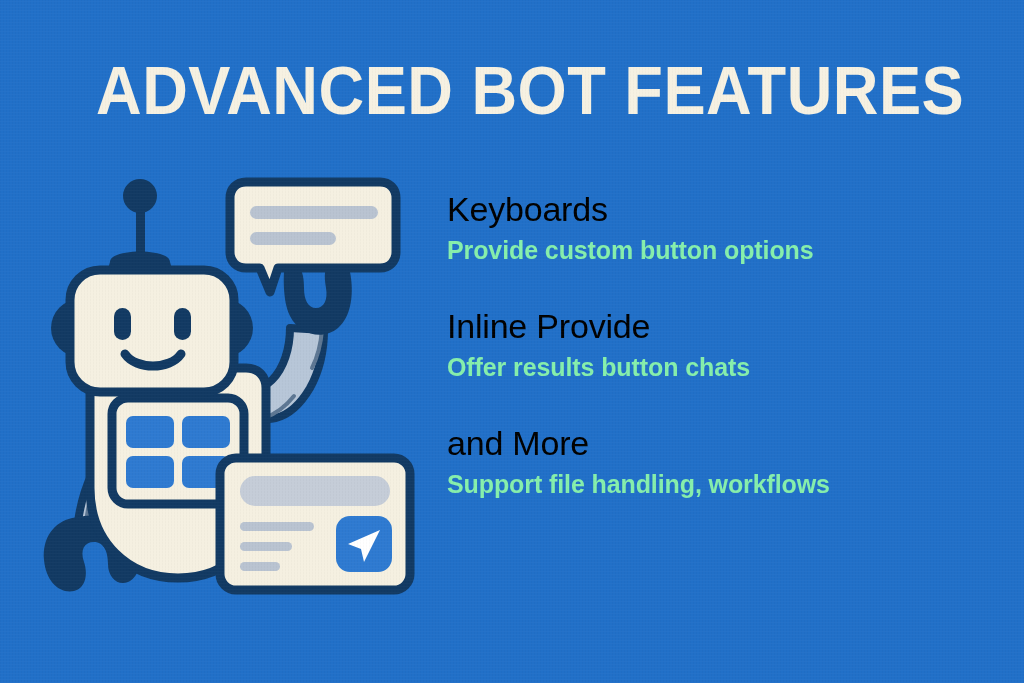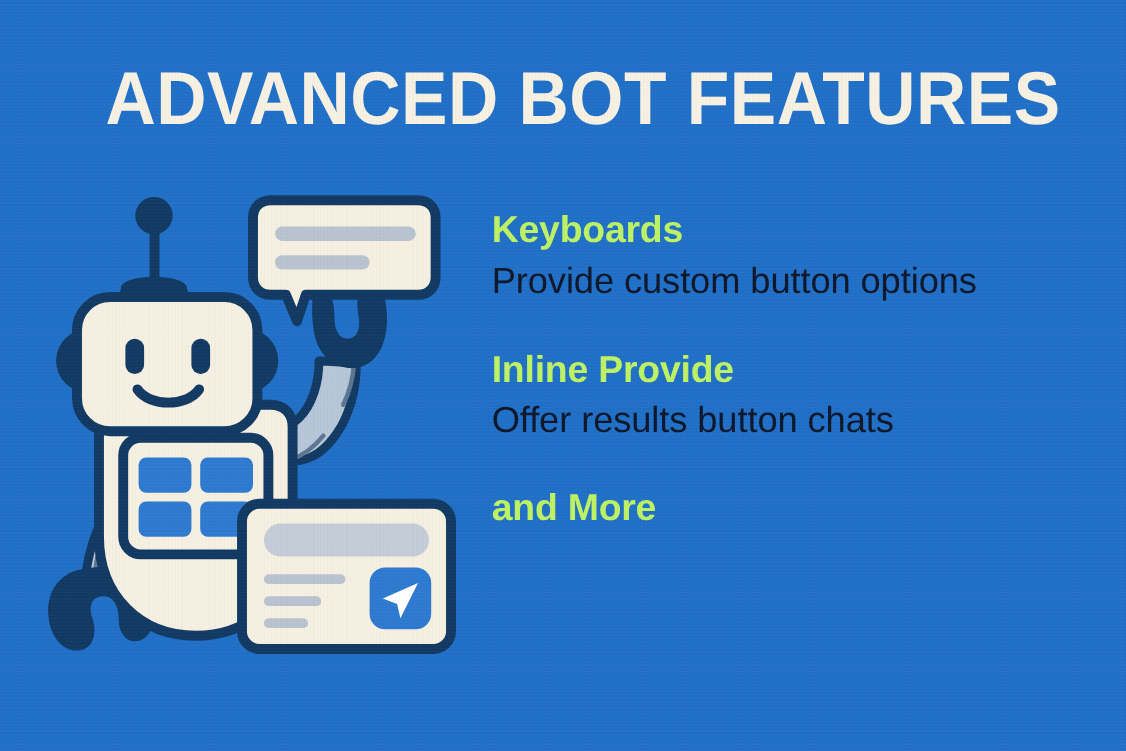--- a/index.html
+++ b/index.html
@@ -47,30 +47,30 @@
   
   .features {
     position: absolute;
     left: 447px;
     top: 190px;
     width: 520px;
   }
   .feature { margin-bottom: 42px; }
   .feature:last-child { margin-bottom: 0; }
   .feature-title {
-    color: #bef264;
+    color: #000000;
     font-size: 34px;
-    font-weight: 700;
+    font-weight: 400;
     line-height: 1.12;
     letter-spacing: -0.2px;
   }
   .feature-desc {
-    color: #0f172a;
-    font-size: 33px;
-    font-weight: 400;
+    color: #86efac;
+    font-size: 25px;
+    font-weight: 700;
     line-height: 1.2;
     margin-top: 7px;
     letter-spacing: -0.1px;
   }
 
   
   .illo {
     position: absolute;
     left: 28px;
     top: 170px;
@@ -228,17 +228,18 @@
       <div class="feature-desc">Provide custom button options</div>
     </div>
 
     <div class="feature">
       <div class="feature-title">Inline Provide</div>
       <div class="feature-desc">Offer results button chats</div>
     </div>
 
     <div class="feature">
       <div class="feature-title">and More</div>
+      <div class="feature-desc">Support file handling, workflows</div>
     </div>
 
   </div>
 
 </div>
 
 </body></html>

